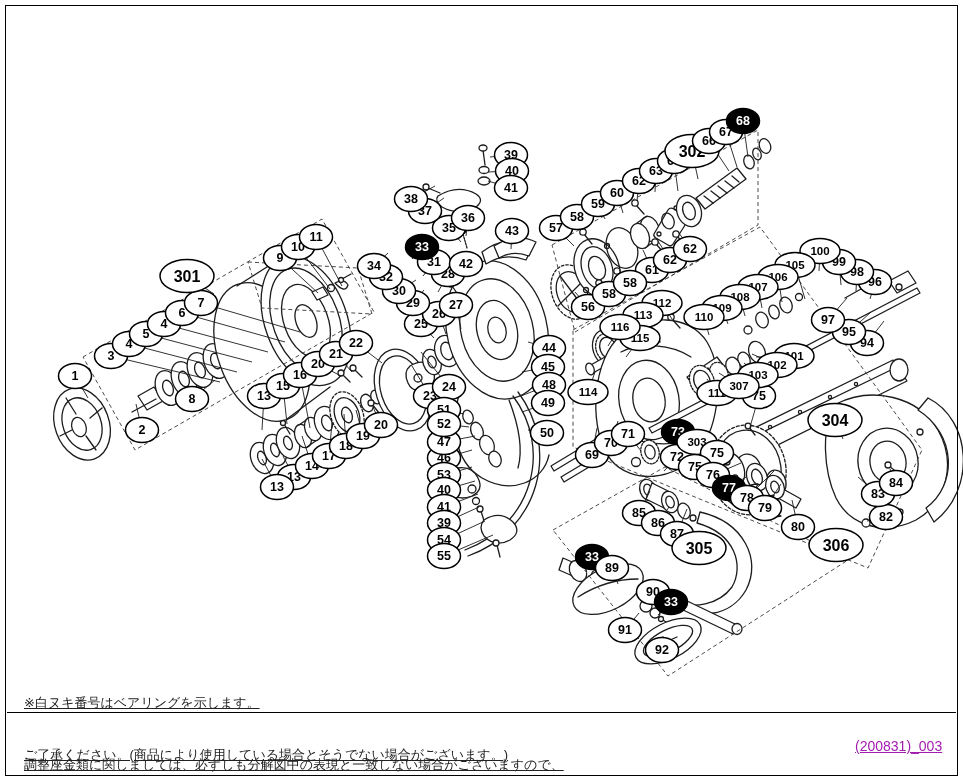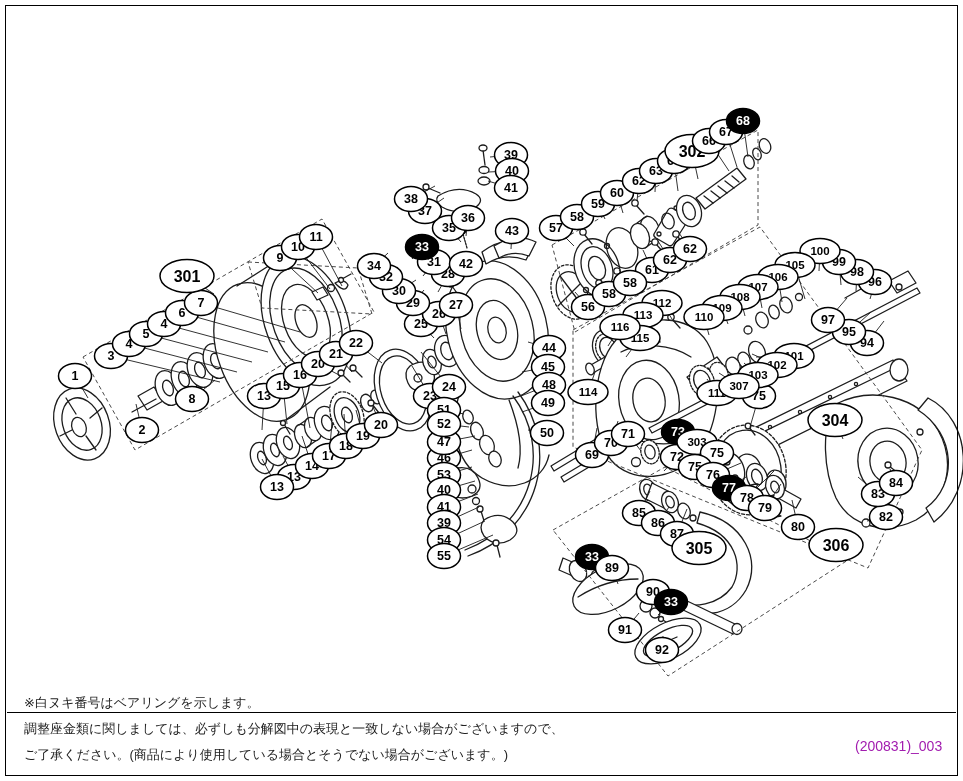--- a/index.html
+++ b/index.html
@@ -2,23 +2,23 @@
 <html><head>
 <meta charset="utf-8">
 <style>
   html,body{margin:0;padding:0;background:#fff;}
   body{width:963px;height:781px;position:relative;overflow:hidden;
        font-family:"Liberation Sans","DejaVu Sans",sans-serif;}
   .canvas{position:absolute;left:0;top:0;width:963px;height:781px;background:#fff;}
   .frame{position:absolute;left:5px;top:5px;width:951px;height:769px;border:1px solid #000;}
   .divider{position:absolute;left:7px;top:712px;width:949px;border-top:1px solid #000;}
   svg#diagram-svg{position:absolute;left:0;top:0;}
-  .note{position:absolute;color:#222;font-size:13px;white-space:pre;}
+  .note{position:absolute;color:#222;font-size:13px;white-space:pre;text-decoration:underline;}
   #note1{left:24px;top:694px;}
-  #note2a{left:24px;top:720px;}
+  #note2a{left:24px;top:756px;}
   #note2b{left:24px;top:746px;}
   #doccode{left:855px;top:738px;color:#a21caf;font-size:14px;}
   
   #g-art *{stroke:#1c1c1c;fill:none;stroke-width:1.3;stroke-linecap:round;stroke-linejoin:round;}
   #g-art .w{fill:#fff;}
   .dashed-box{fill:none;stroke:#4a4a4a;stroke-width:1;stroke-dasharray:4 3;}
   .leader{stroke:#1c1c1c;stroke-width:0.9;fill:none;}
   .bubble{fill:#fff;stroke:#000;stroke-width:1.5;}
   .bubble.black{fill:#000;}
   .bubble-text{font-family:"Liberation Sans","DejaVu Sans",sans-serif;font-weight:bold;fill:#000;text-anchor:middle;}

